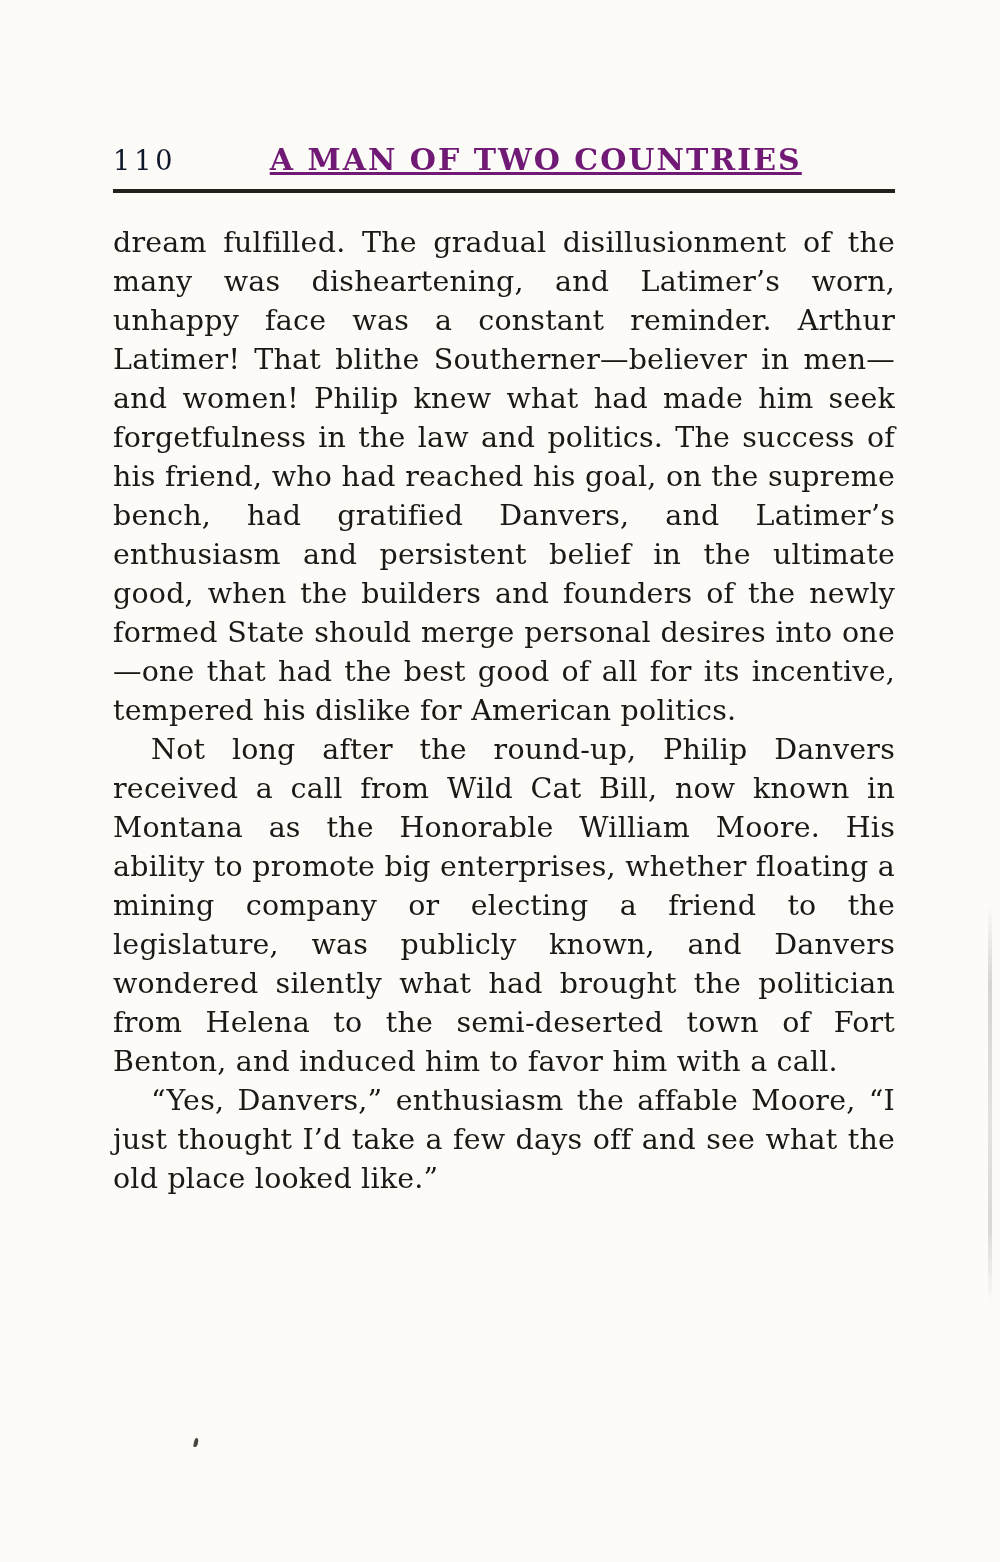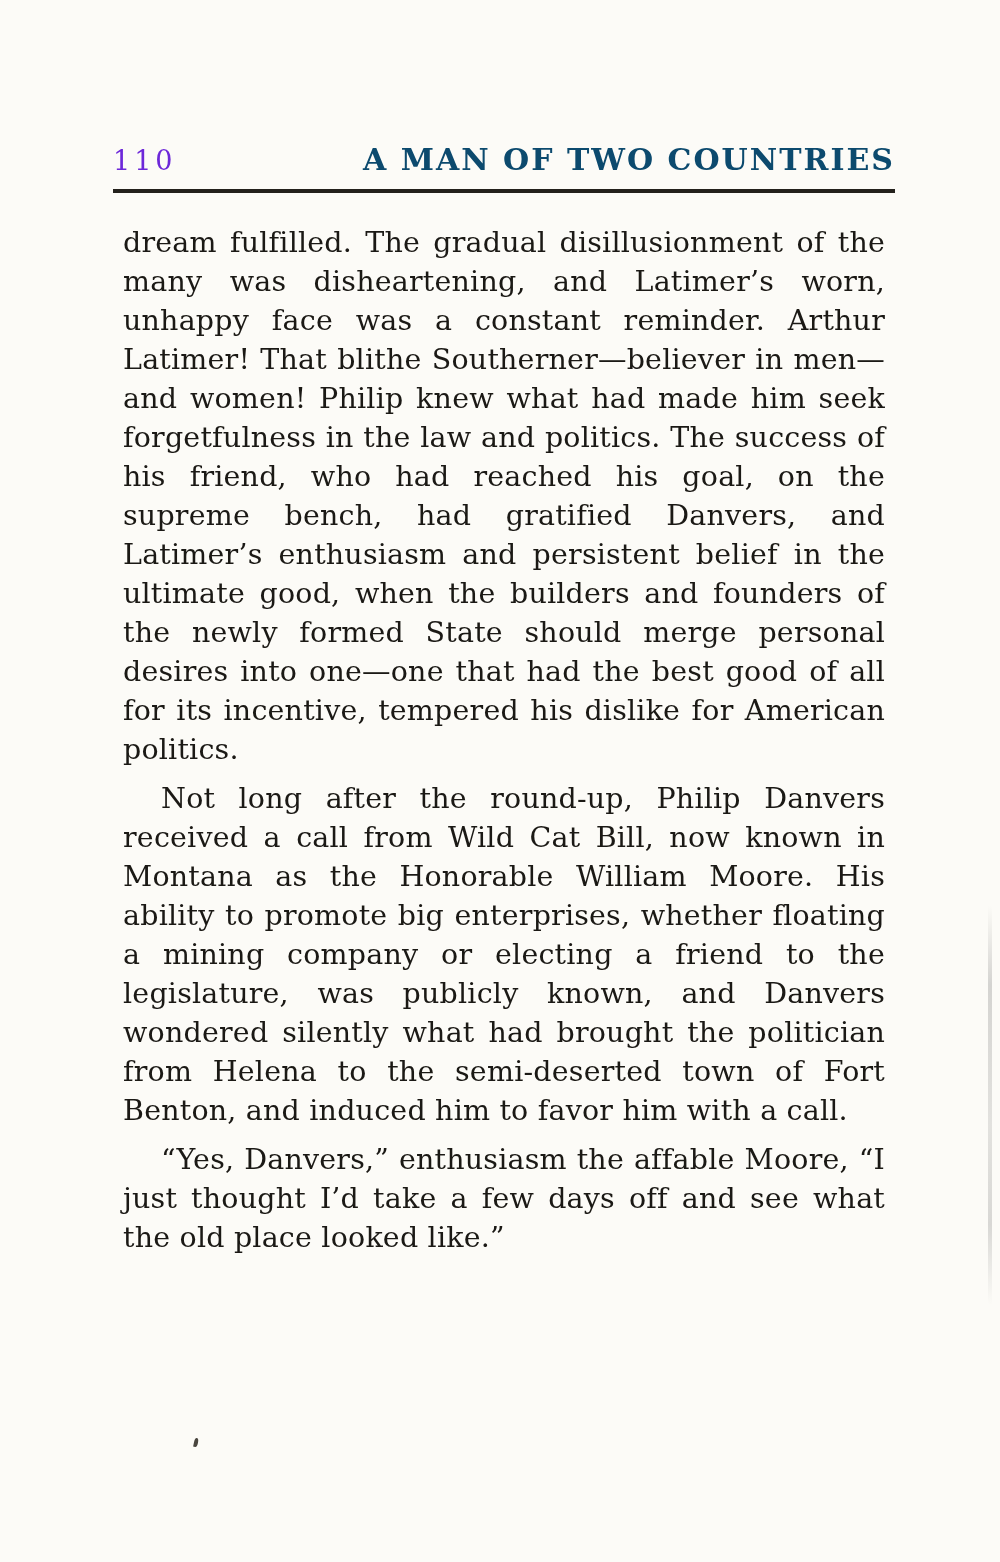--- a/index.html
+++ b/index.html
@@ -23,40 +23,41 @@
   }
   .header-row {
     display: flex;
     align-items: baseline;
     border-bottom: 4px solid #24211c;
     padding-bottom: 12px;
   }
   .page-number {
     font-size: 27px;
     letter-spacing: 4px;
-    color: #6d28d9;
+    color: #0f172a;
   }
   .header-title {
     flex: 1;
-    text-align: right;
+    text-align: center;
     font-size: 30px;
     font-weight: bold;
     letter-spacing: 2px;
     white-space: nowrap;
-    color: #0c4a6e;
+    color: #701a75;
+    text-decoration: underline;
   }
   .body-text {
     margin-top: 30px;
     font-size: 28.5px;
     line-height: 39px;
     text-align: justify;
     letter-spacing: 0.2px;
   }
   .body-text p {
-    margin: 10px;
+    margin: 0;
   }
   .body-text p.indent {
     text-indent: 38px;
   }
   .body-text p.justify-last {
     text-align-last: justify;
   }
   .scan-streak {
     position: absolute;
     left: 988px;

